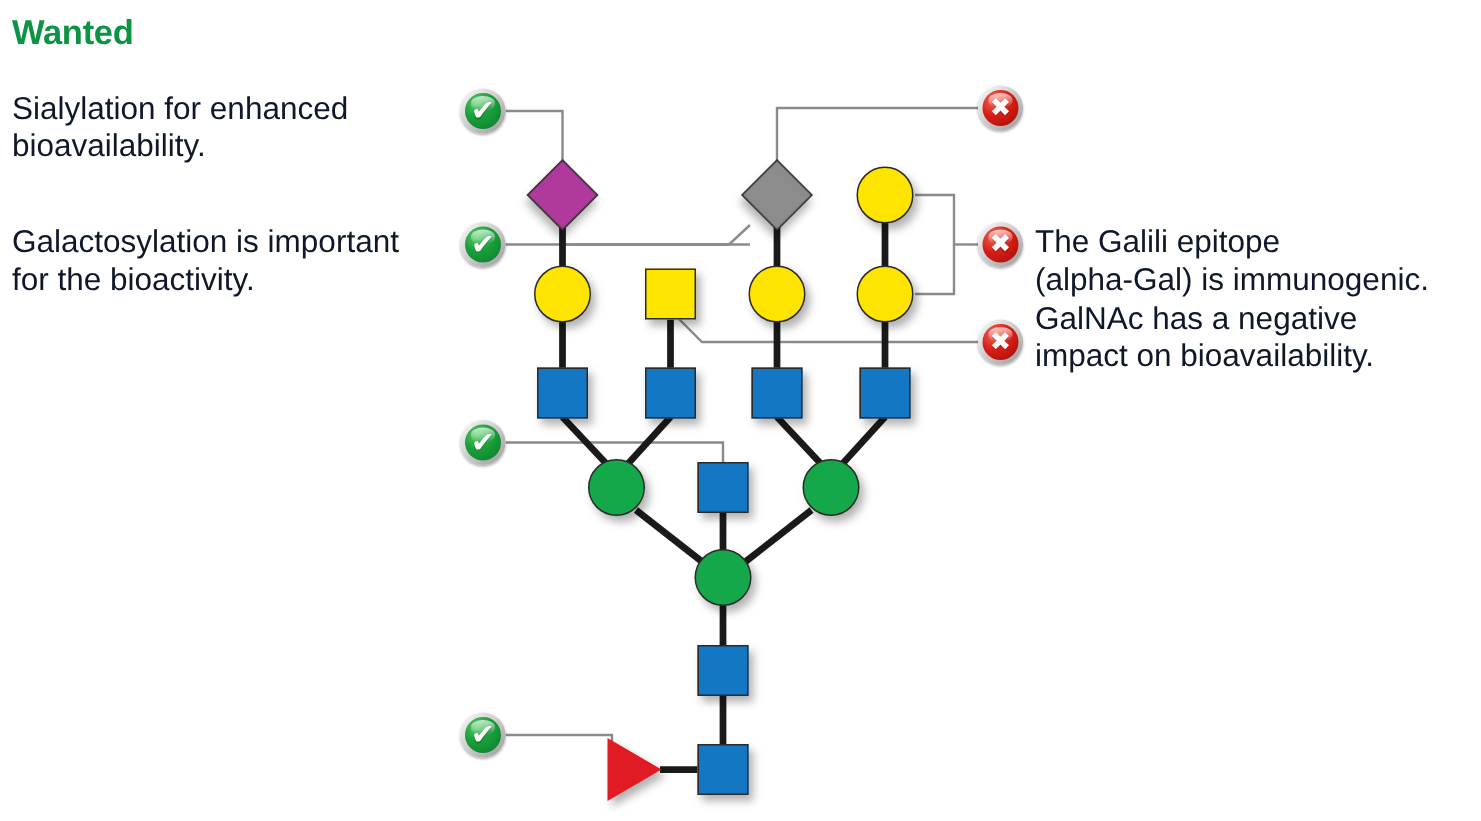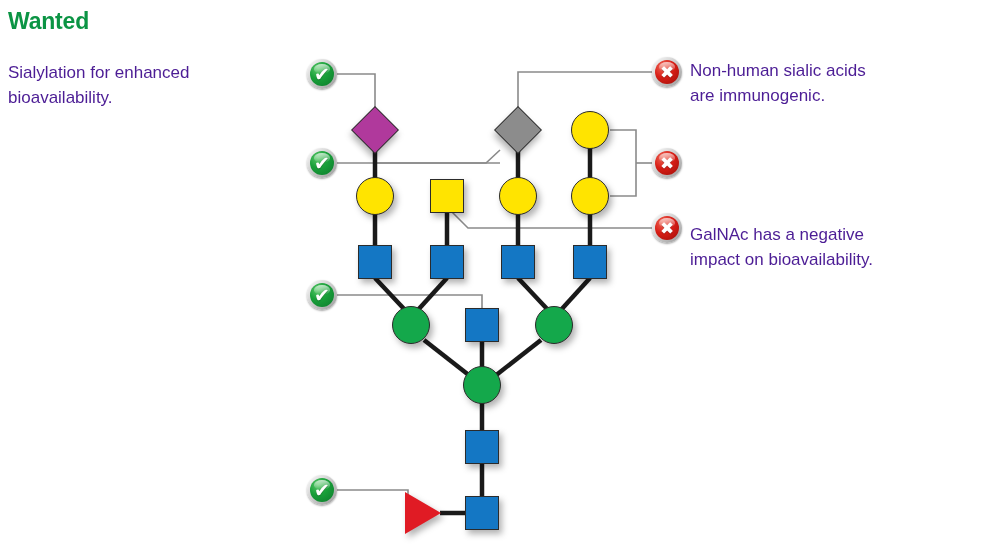--- a/index.html
+++ b/index.html
@@ -20,23 +20,23 @@
     position: absolute;
     font-size: 23px;
     font-weight: bold;
     letter-spacing: -0.2px;
   }
   #wanted-title { left: 8px; top: 8px; color: #0b9444; }
   #unwanted-title { left: 648px; top: 8px; color: #e8451e; }
 
   .note {
     position: absolute;
-    font-size: 17px;
+    font-size: 21px;
     line-height: 25px;
-    color: #4c1d95;
+    color: #0f172a;
     white-space: pre-line;
   }
   .note.left { text-align: left; }
   .note.right { text-align: left; }
 
   
   .badge {
     position: absolute;
     width: 30px; height: 30px;
     border-radius: 50%;
@@ -192,20 +192,22 @@
   <div class="note left" style="left:8px;top:60px;width:290px;">Sialylation for enhanced
 bioavailability.</div>
   <div class="badge ok" style="left:307px;top:59px;">
     <div class="ring"></div>
     <div class="disc">
       <div class="gloss"></div>
     </div>
     <div class="glyph">✔</div>
   </div>
 
+  <div class="note left" style="left:8px;top:149px;width:300px;">Galactosylation is important
+for the bioactivity.</div>
   <div class="badge ok" style="left:307px;top:148px;">
     <div class="ring"></div>
     <div class="disc">
       <div class="gloss"></div>
     </div>
     <div class="glyph">✔</div>
   </div>
 
   <div class="badge ok" style="left:307px;top:280px;">
     <div class="ring"></div>
@@ -223,34 +225,34 @@
     <div class="glyph">✔</div>
   </div>
 
   <div class="badge no" style="left:652px;top:57px;">
     <div class="ring"></div>
     <div class="disc">
       <div class="gloss"></div>
     </div>
     <div class="glyph">✖</div>
   </div>
-  <div class="note right" style="left:690px;top:58px;width:295px;">Non-human sialic acids
-are immunogenic.</div>
 
   <div class="badge no" style="left:652px;top:148px;">
     <div class="ring"></div>
     <div class="disc">
       <div class="gloss"></div>
     </div>
     <div class="glyph">✖</div>
   </div>
+  <div class="note right" style="left:690px;top:149px;width:297px;">The Galili epitope
+(alpha-Gal) is immunogenic.</div>
 
   <div class="badge no" style="left:652px;top:213px;">
     <div class="ring"></div>
     <div class="disc">
       <div class="gloss"></div>
     </div>
     <div class="glyph">✖</div>
   </div>
-  <div class="note right" style="left:690px;top:222px;width:297px;">GalNAc has a negative
+  <div class="note right" style="left:690px;top:200px;width:297px;">GalNAc has a negative
 impact on bioavailability.</div>
 
 </div>
 
 </body></html>

